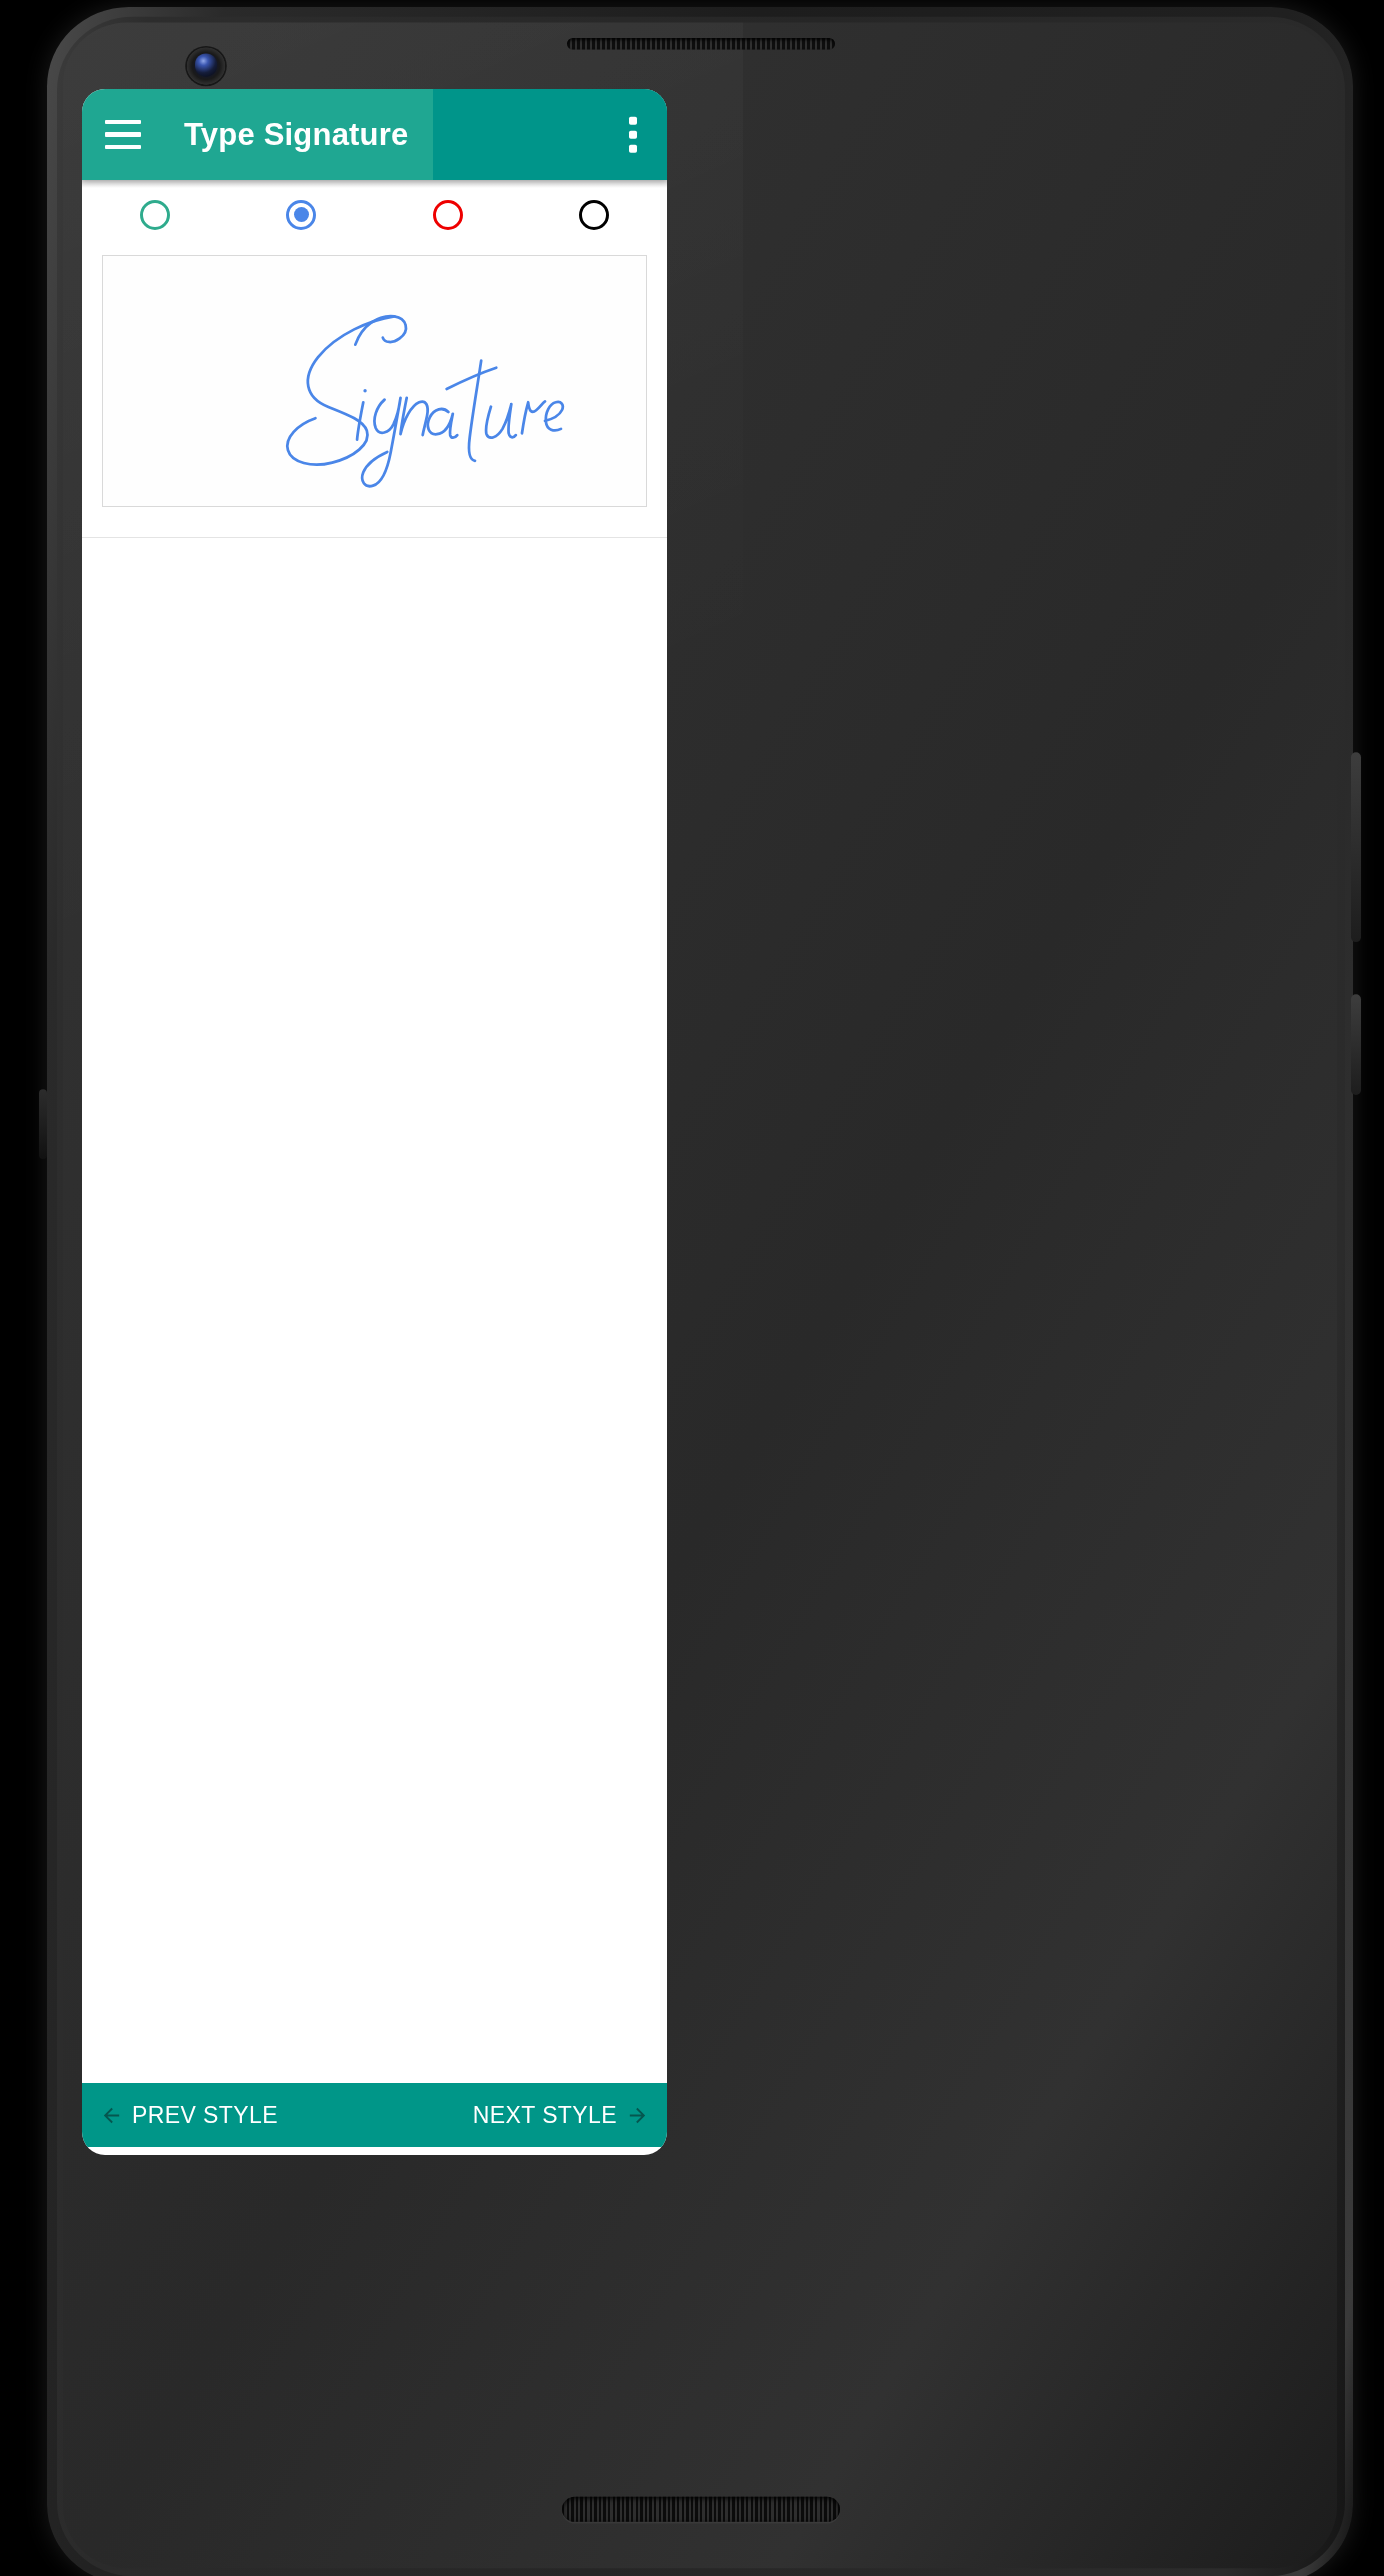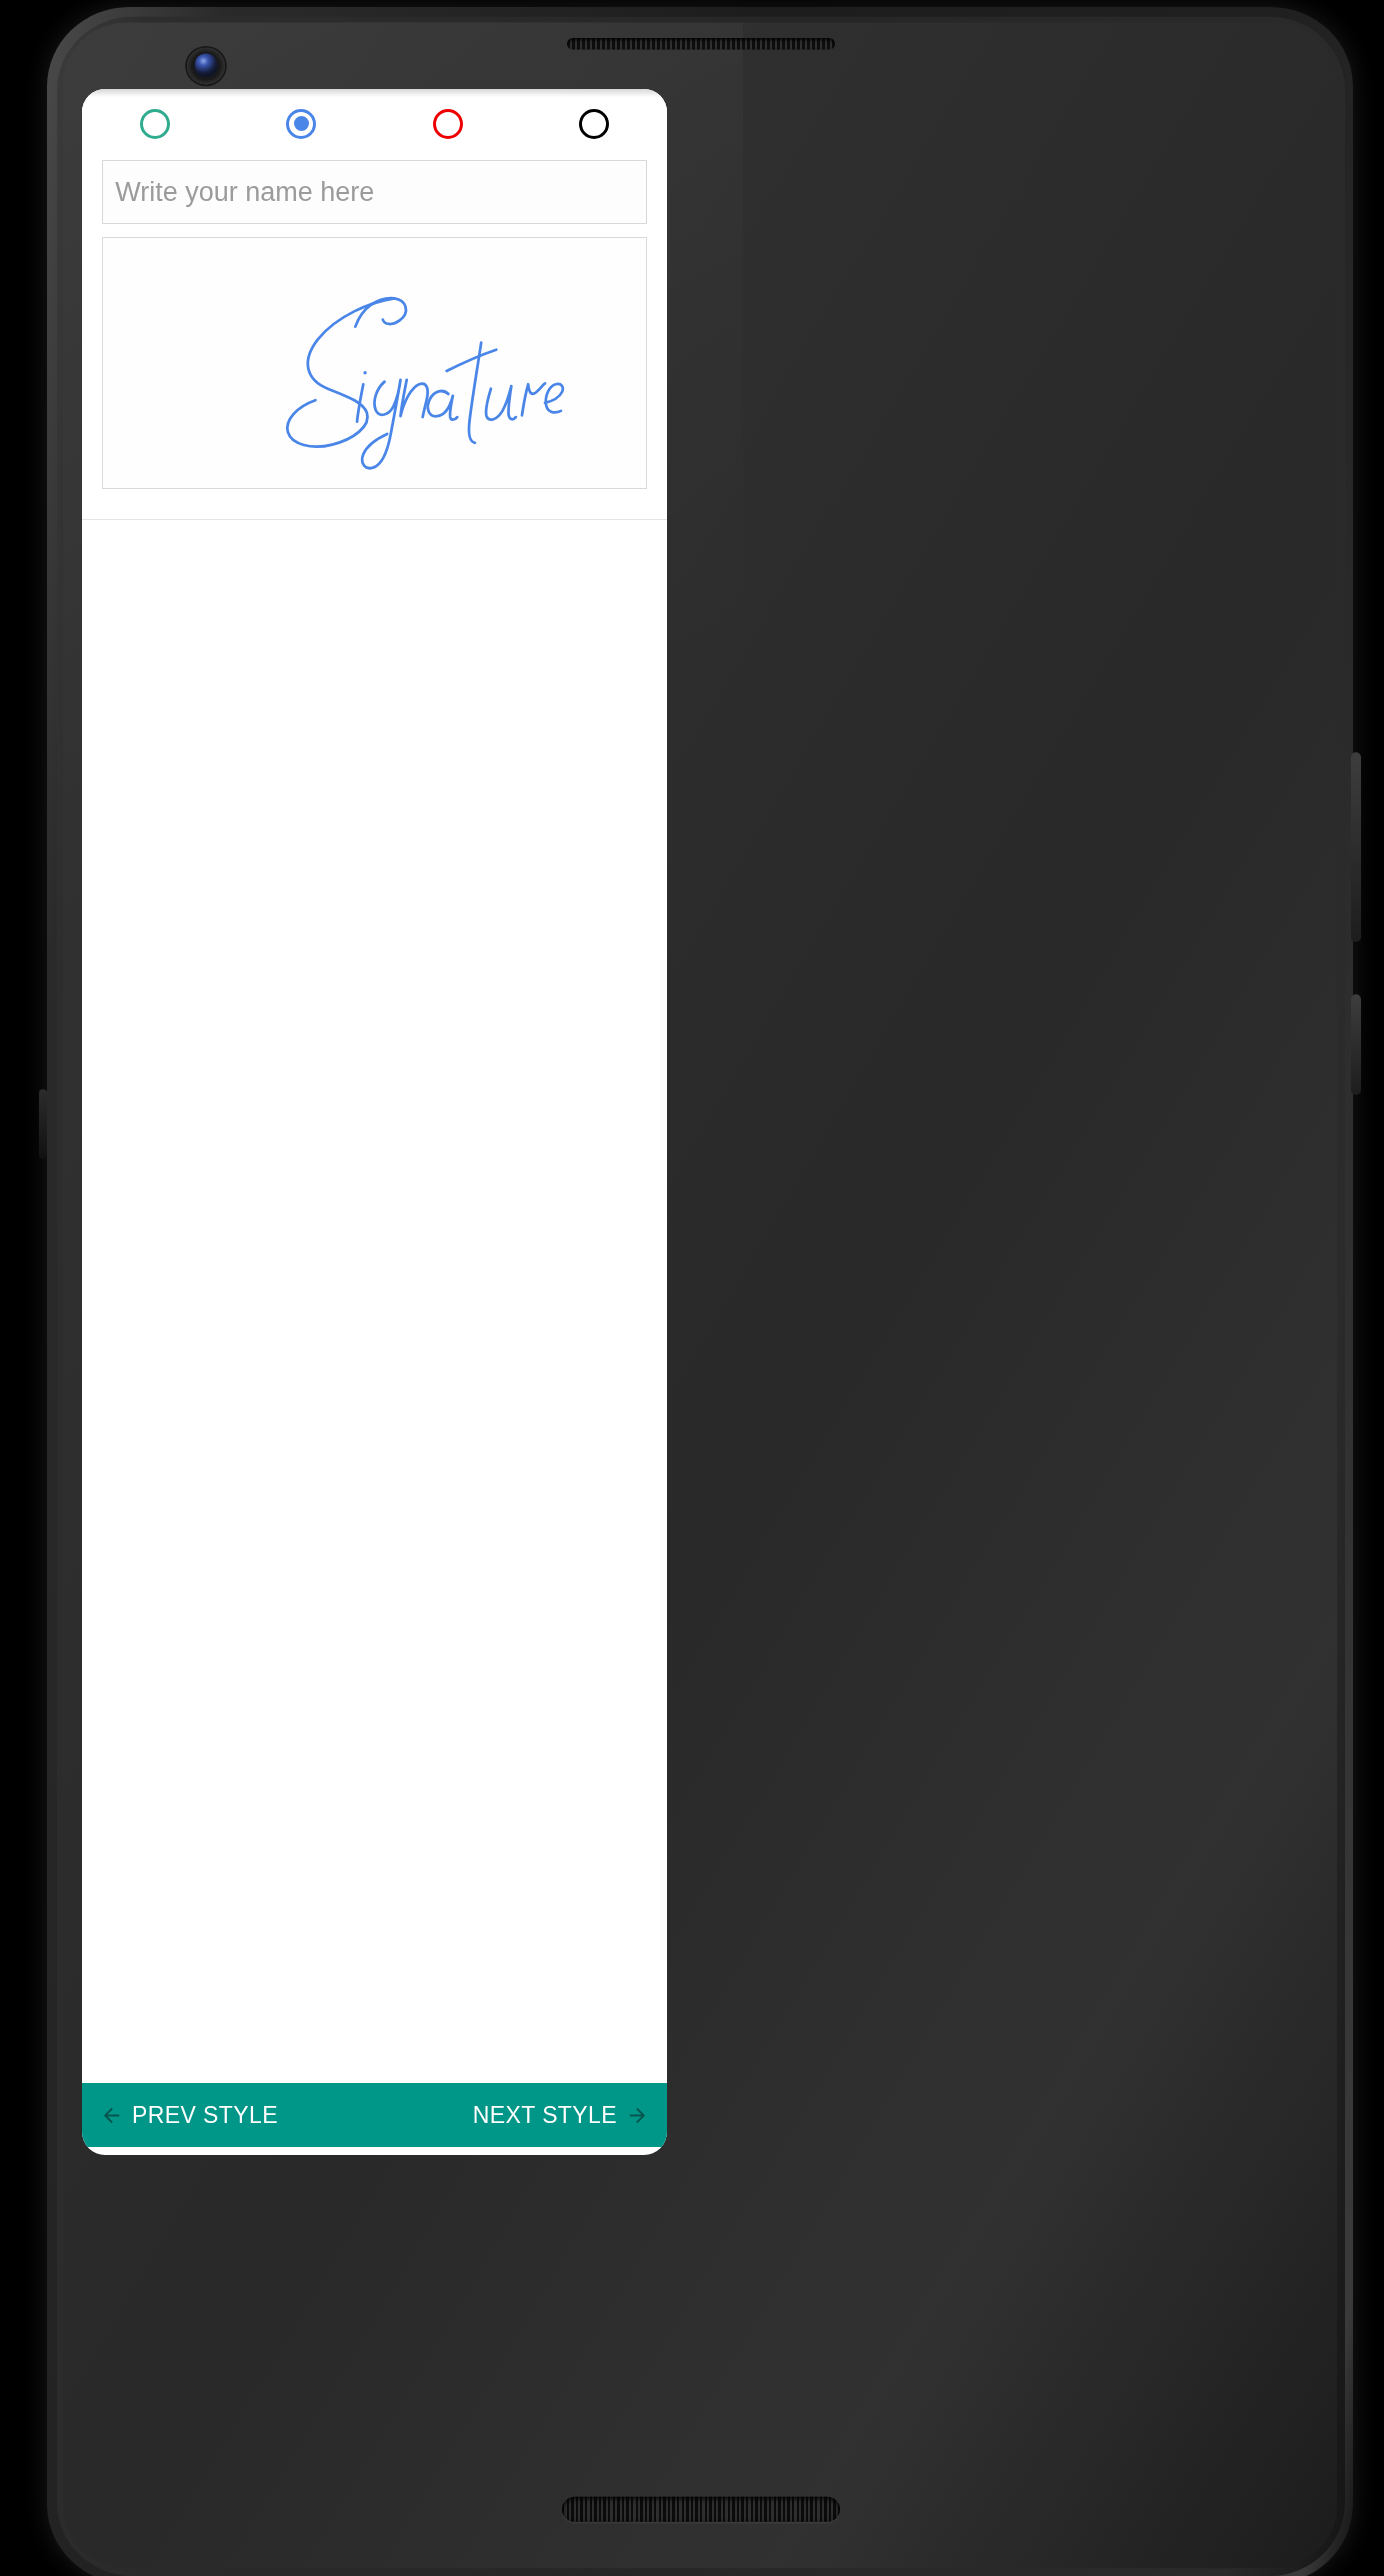--- a/index.html
+++ b/index.html
@@ -170,20 +170,37 @@
     <div class="top-speaker"></div>
     <div class="front-camera"></div>
     <div class="bottom-speaker"></div>
     <div class="side-btn vol"></div>
     <div class="side-btn pwr"></div>
     <div class="side-btn left-ind"></div>
   </div>
 
   <div id="screen">
 
+    <div class="appbar">
+      <div class="bar-right-tint"></div>
+
+      <div class="hamburger">
+        <span></span>
+        <span></span>
+        <span></span>
+      </div>
+
+      <div class="appbar-title">Type Signature</div>
+
+      <div class="overflow">
+        <i></i>
+        <i></i>
+        <i></i>
+      </div>
+    </div>
 
     <div class="content">
       <div class="shadow-strip"></div>
 
       <div class="radio-row" id="radio-row">
           <div class="radio-cell">
             <div class="radio" style="border-color: rgb(47, 171, 141);">
               <span class="dot"></span>
             </div>
           </div>
@@ -197,23 +214,20 @@
               <span class="dot"></span>
             </div>
           </div>
           <div class="radio-cell">
             <div class="radio" style="border-color: rgb(0, 0, 0);">
               <span class="dot"></span>
             </div>
           </div>
         </div>
 
-      <div class="name-field">
-        <input type="text" id="name-input" placeholder="Write your name here" style="">
-      </div>
 
       <div class="sig-box">
         <svg class="sig-svg" viewBox="0 0 610 282" preserveAspectRatio="xMidYMid meet">
           <g id="sig-ink" fill="none" stroke="#4a86e8" stroke-width="3.1" stroke-linecap="round" stroke-linejoin="round">
 
             <path d="M283,100 C291,78 309,66 327,68 C341,70 345,84 333,93 C325,99 316,98 314,92"></path>
             <path d="M327,68 C300,72 262,88 241,114 C222,138 227,160 252,170
                      C272,178 292,185 296,197 C301,212 281,227 257,233
                      C234,239 211,233 207,219 C203,205 218,190 238,183"></path>
 

